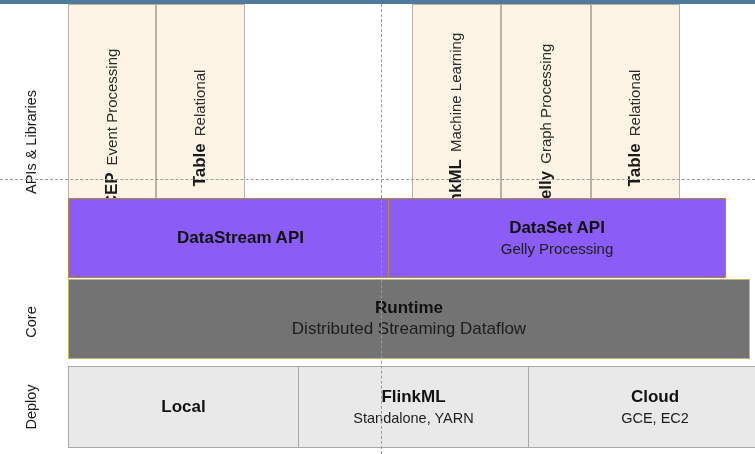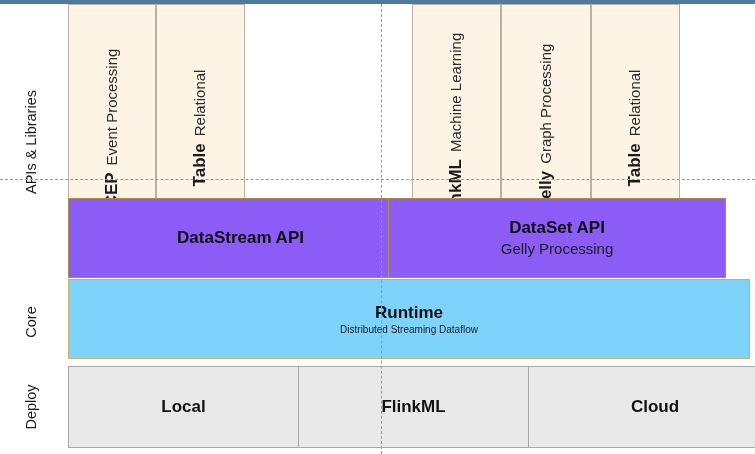--- a/index.html
+++ b/index.html
@@ -128,39 +128,39 @@
     line-height: 1.25;
   }
   .api-sub {
     font-size: 15px;
     color: #1d1d1d;
     line-height: 1.35;
   }
 
   
   .core {
-    background: #7dd3fc;
+    background: #737373;
     border: 1px solid #c2b46a;
     left: 68px;
     top: 279px;
     width: 682px;
     height: 80px;
     display: flex;
     flex-direction: column;
     align-items: center;
     justify-content: center;
   }
   .core-title {
     font-size: 17px;
     font-weight: bold;
     color: #111111;
     line-height: 1.25;
   }
   .core-sub {
-    font-size: 10px;
+    font-size: 17px;
     color: #1d1d1d;
     line-height: 1.35;
   }
 
   
   .deploy {
     background: #e9e9e9;
     border: 1px solid #a8a8a8;
     top: 366px;
     height: 82px;
@@ -246,22 +246,24 @@
     <div class="core-title">Runtime</div>
     <div class="core-sub">Distributed Streaming Dataflow</div>
   </div>
 
   <div class="box deploy" style="left:68px;width:231px;">
     <div class="deploy-title">Local</div>
   </div>
 
   <div class="box deploy" style="left:298px;width:231px;">
     <div class="deploy-title">FlinkML</div>
+    <div class="deploy-sub">Standalone, YARN</div>
   </div>
 
   <div class="box deploy" style="left:528px;width:254px;">
     <div class="deploy-title">Cloud</div>
+    <div class="deploy-sub">GCE, EC2</div>
   </div>
 
   <div class="dash-h"></div>
   <div class="dash-v"></div>
 
 </div>
 
 </body></html>

